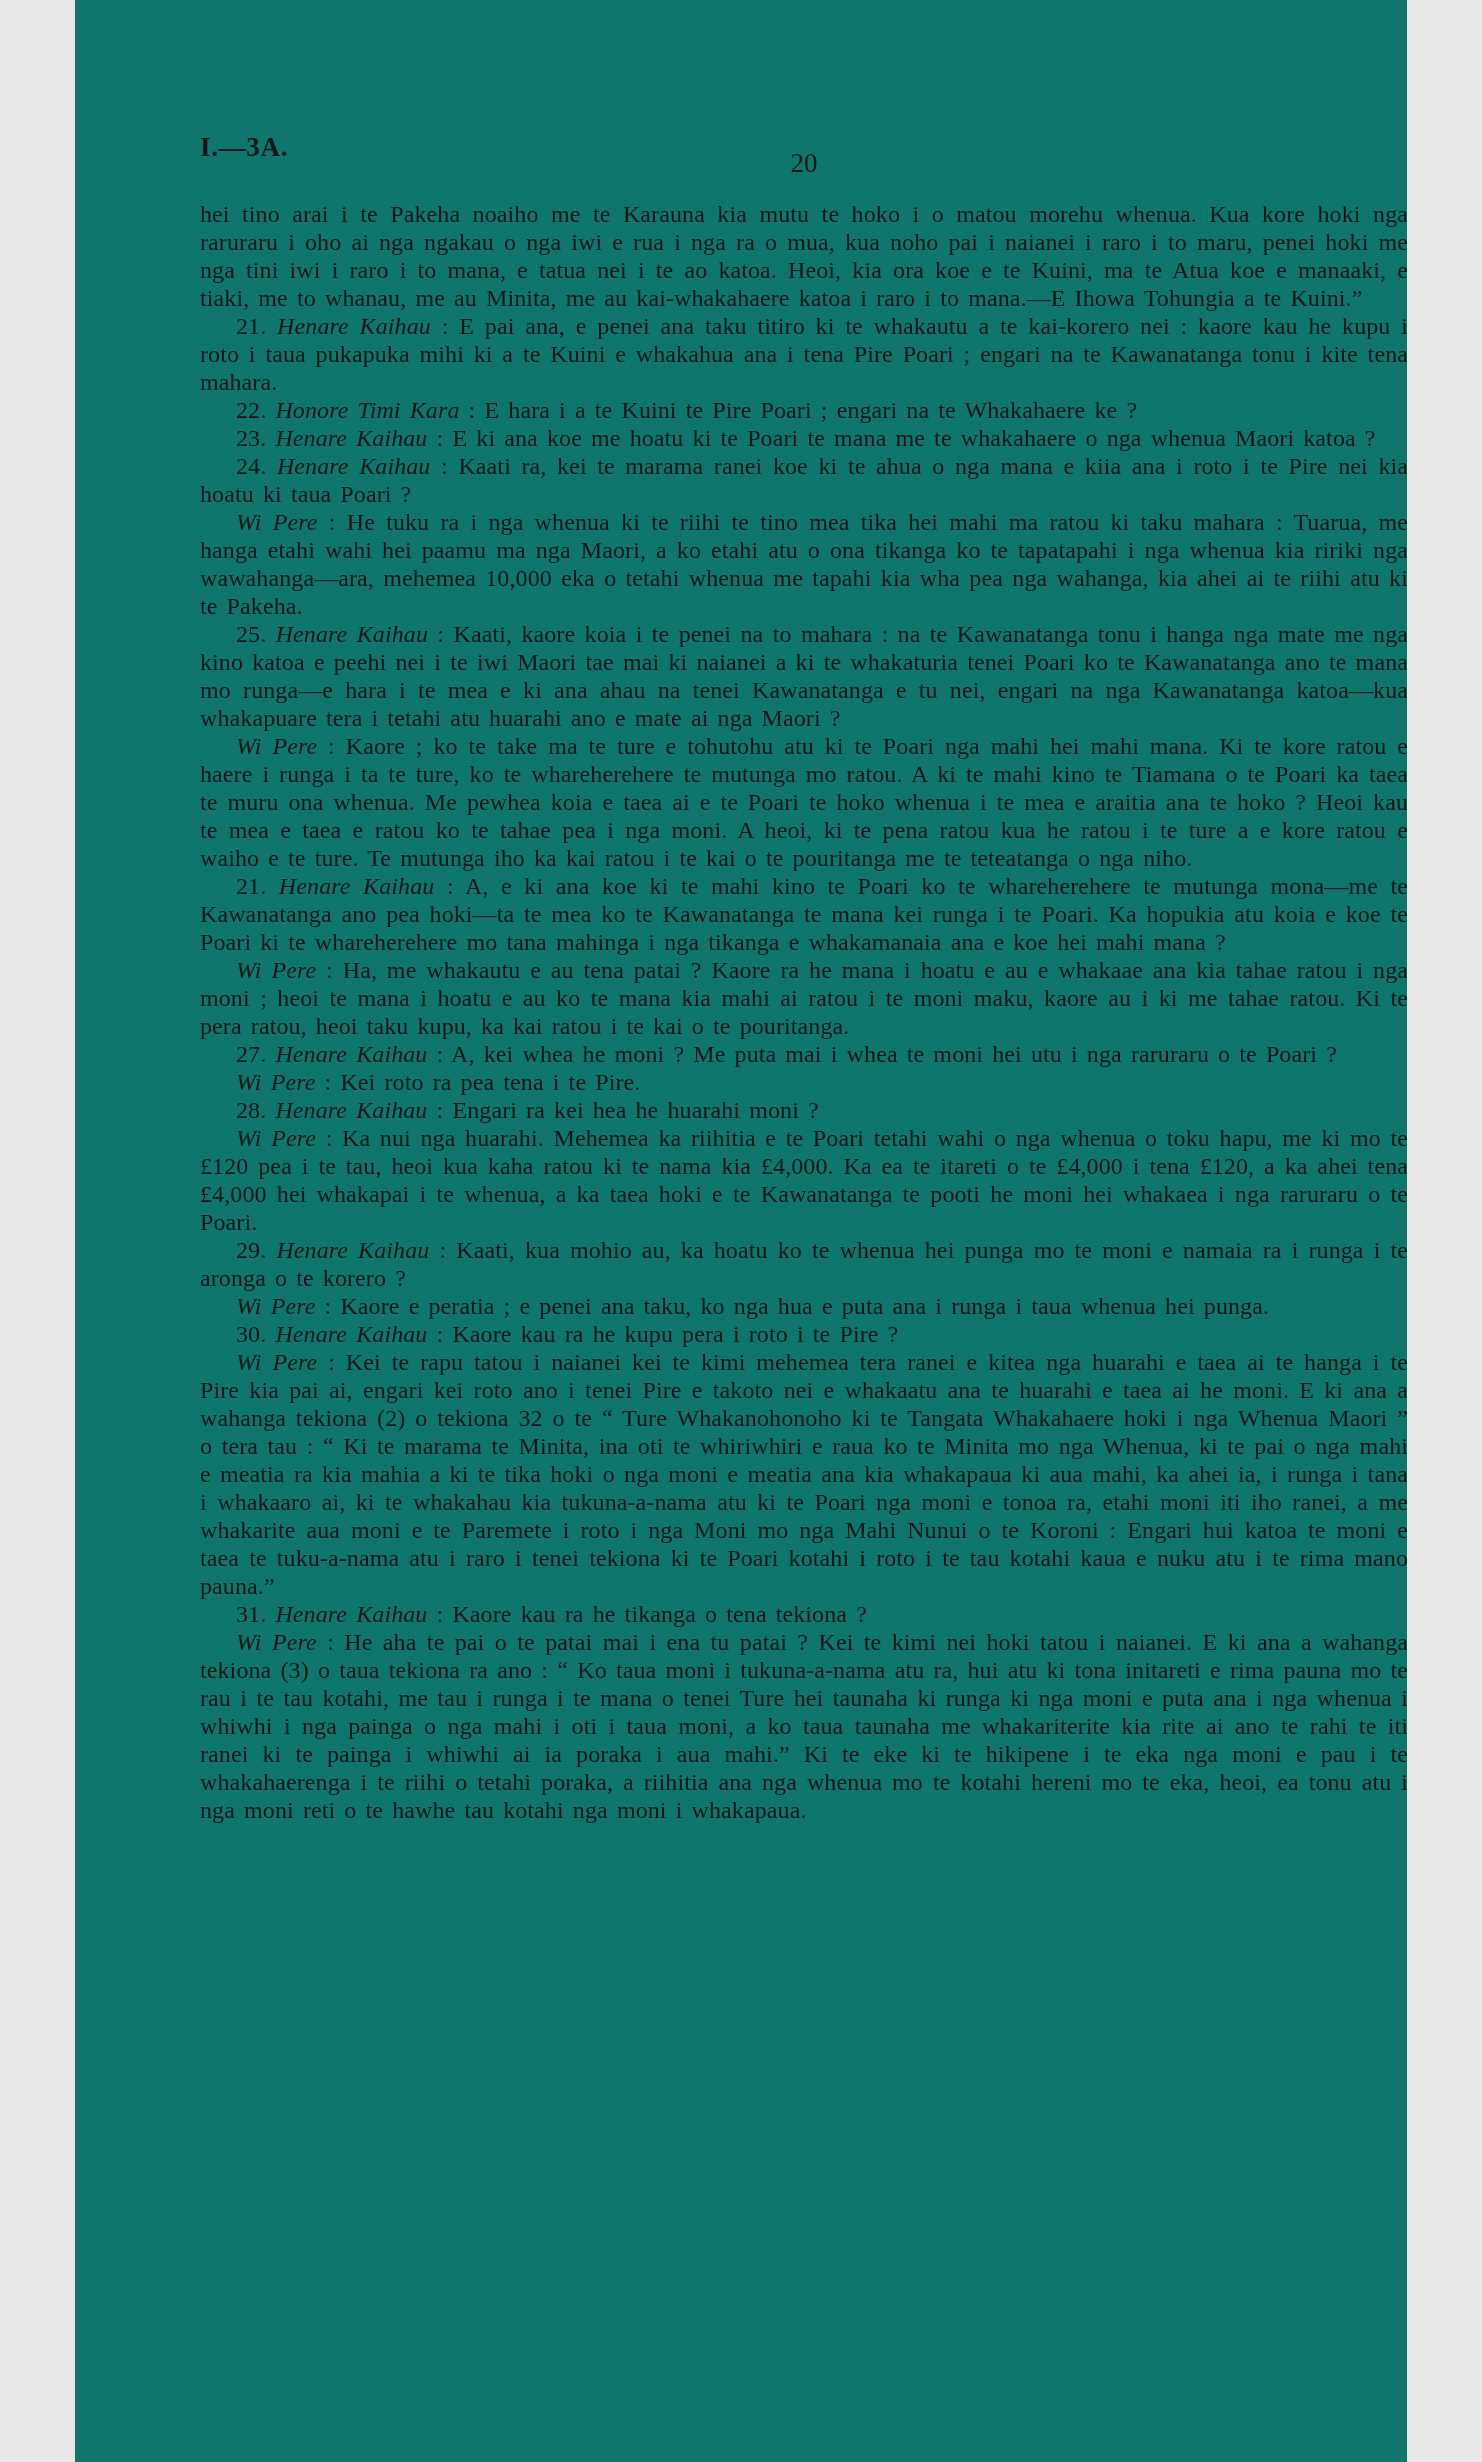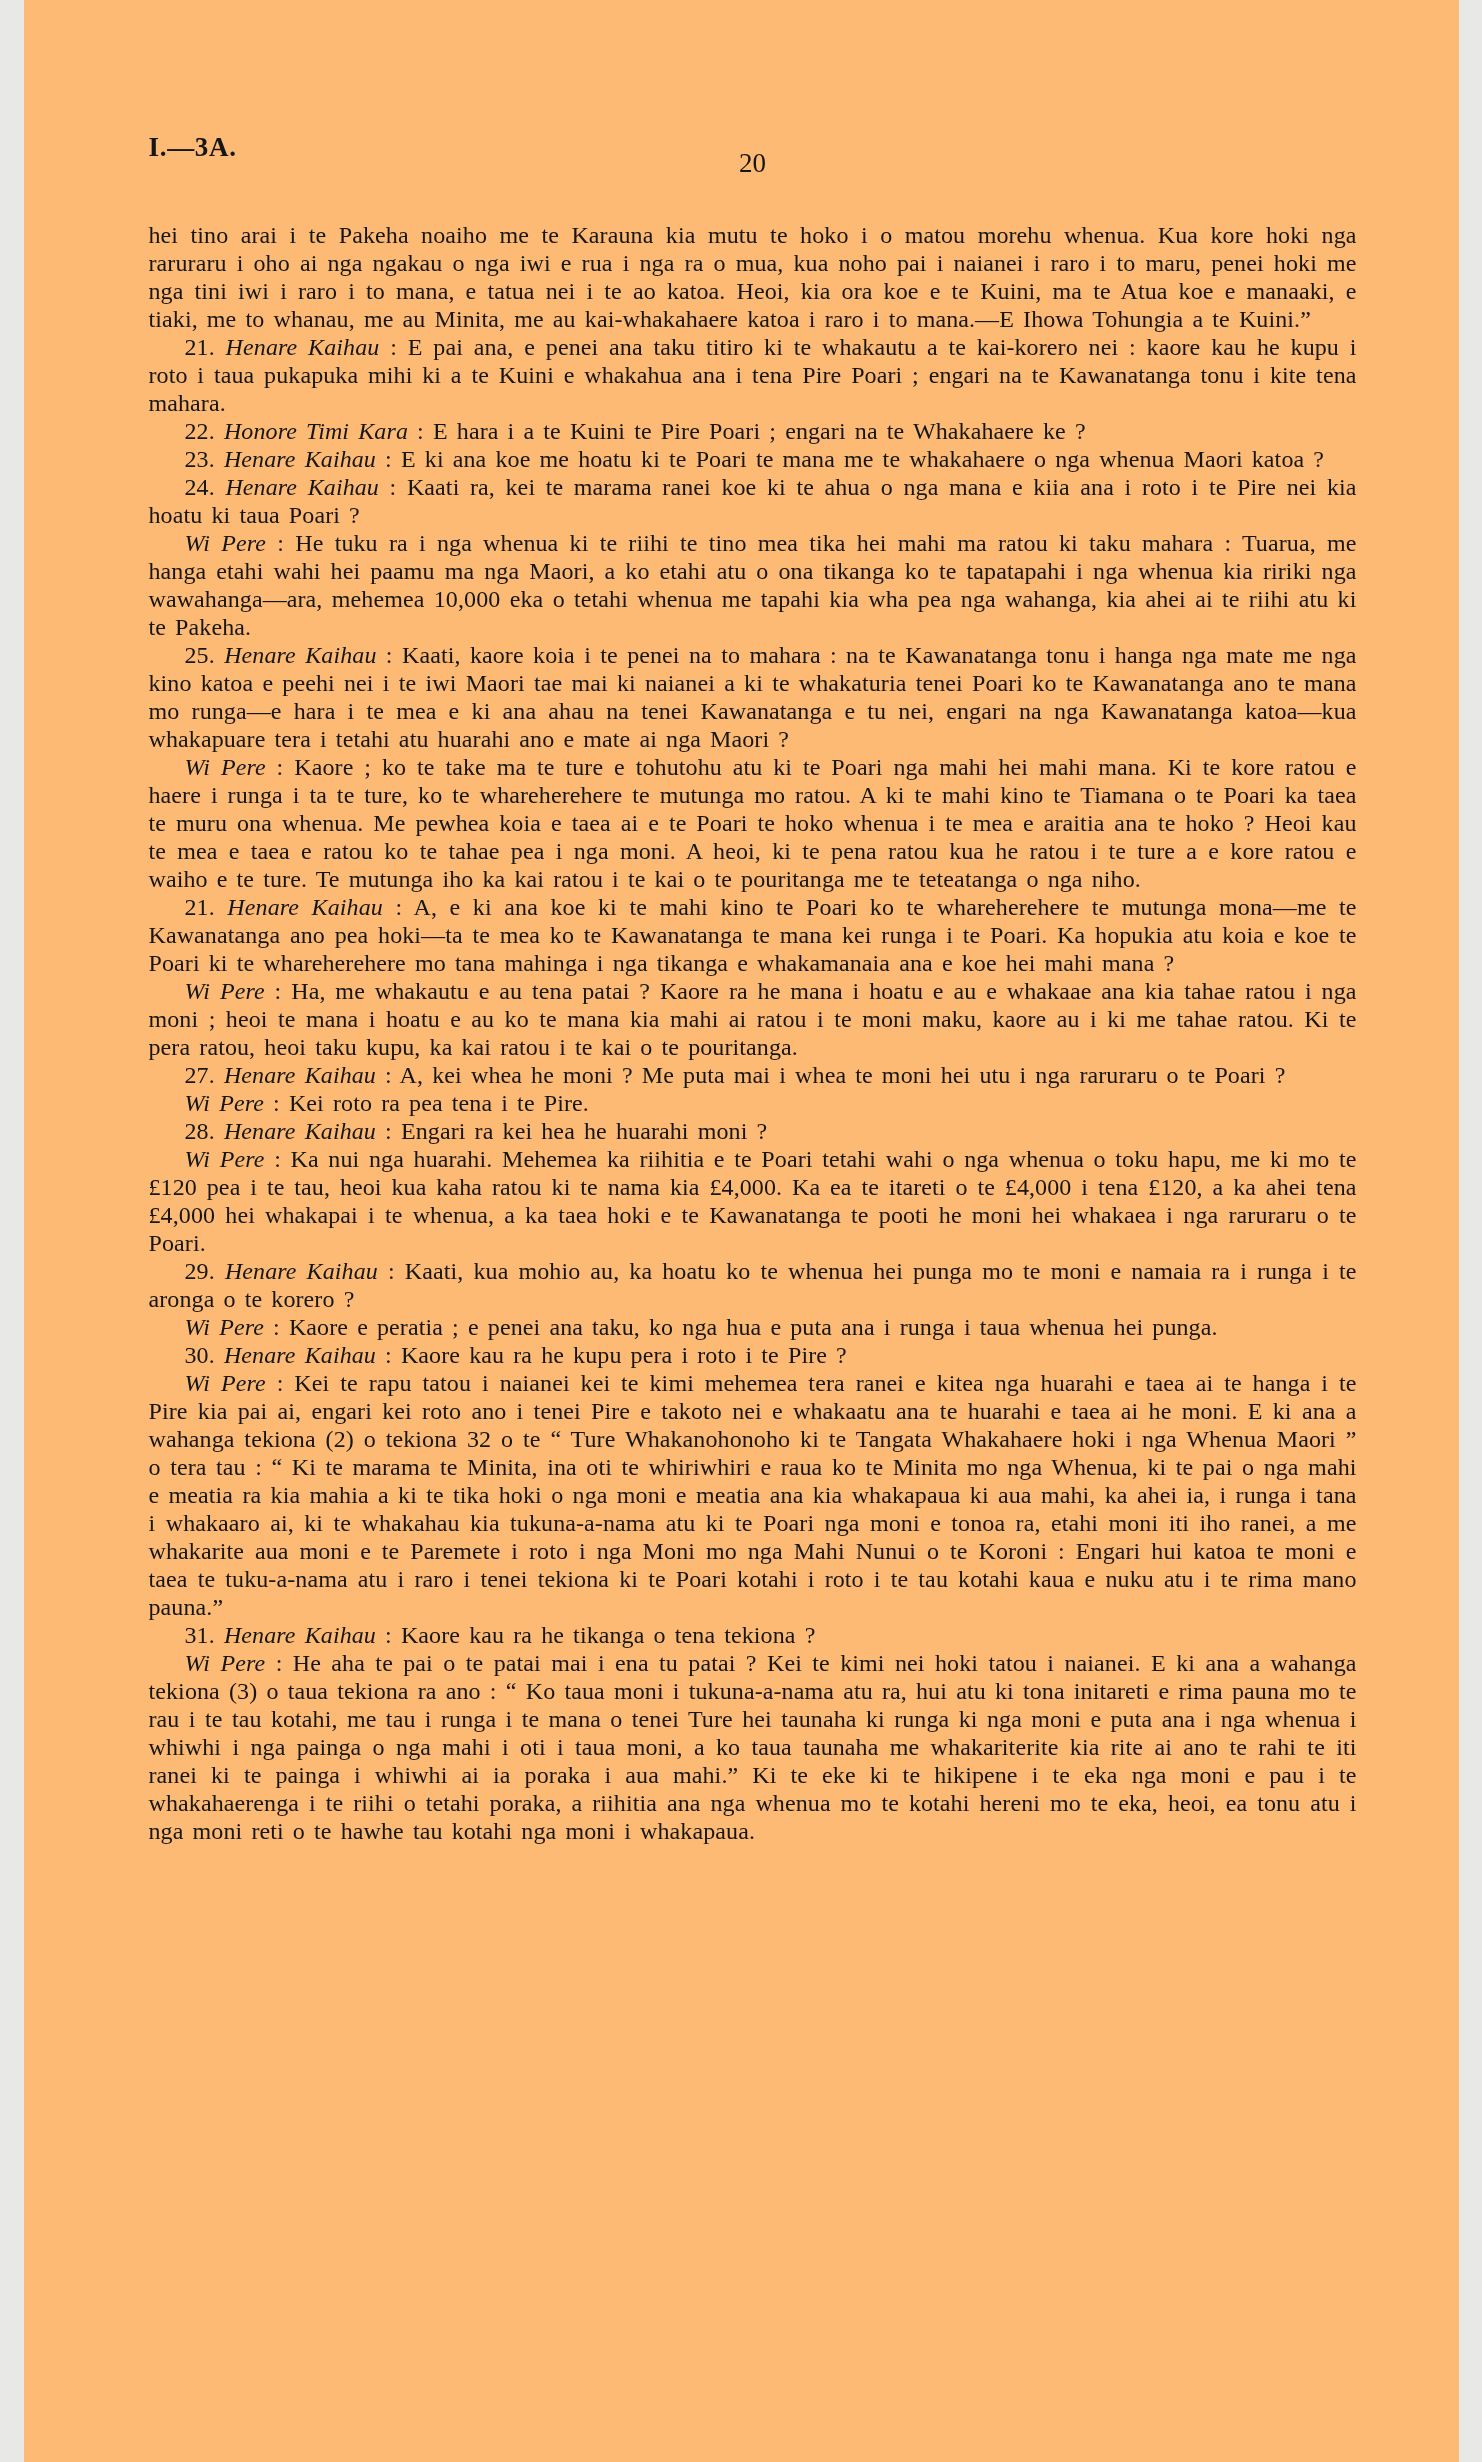--- a/index.html
+++ b/index.html
@@ -2,24 +2,24 @@
 <html style="font-size:10.8px"><head>
 <meta charset="utf-8">
 <style>
   html, body {
     margin: 0;
     padding: 0;
     background: #e8e8e6;
   }
   .page {
     position: relative;
-    width: 1435px;
+    width: 1332px;
     height: 2462px;
     margin: 0 auto;
-    background: #fdba74;
+    background: #0f766e;
     color: #161616;
     font-family: "Liberation Serif", "DejaVu Serif", serif;
     overflow: hidden;
   }
   .content {
     position: absolute;
     left: 125px;
     top: 0;
     width: 1208px;
   }
@@ -38,21 +38,21 @@
   }
   .page-number {
     position: absolute;
     left: 0;
     right: 0;
     top: 16px;
     text-align: center;
     font-size: 27px;
   }
   .body-text {
-    margin-top: 54px;
+    margin-top: 33px;
     font-size: 24px;
     line-height: 28px;
     letter-spacing: 0.1px;
     word-spacing: 3px;
   }
   .body-text p.para {
     margin: 0;
     text-align: justify;
   }
   .body-text p.para.indent {

